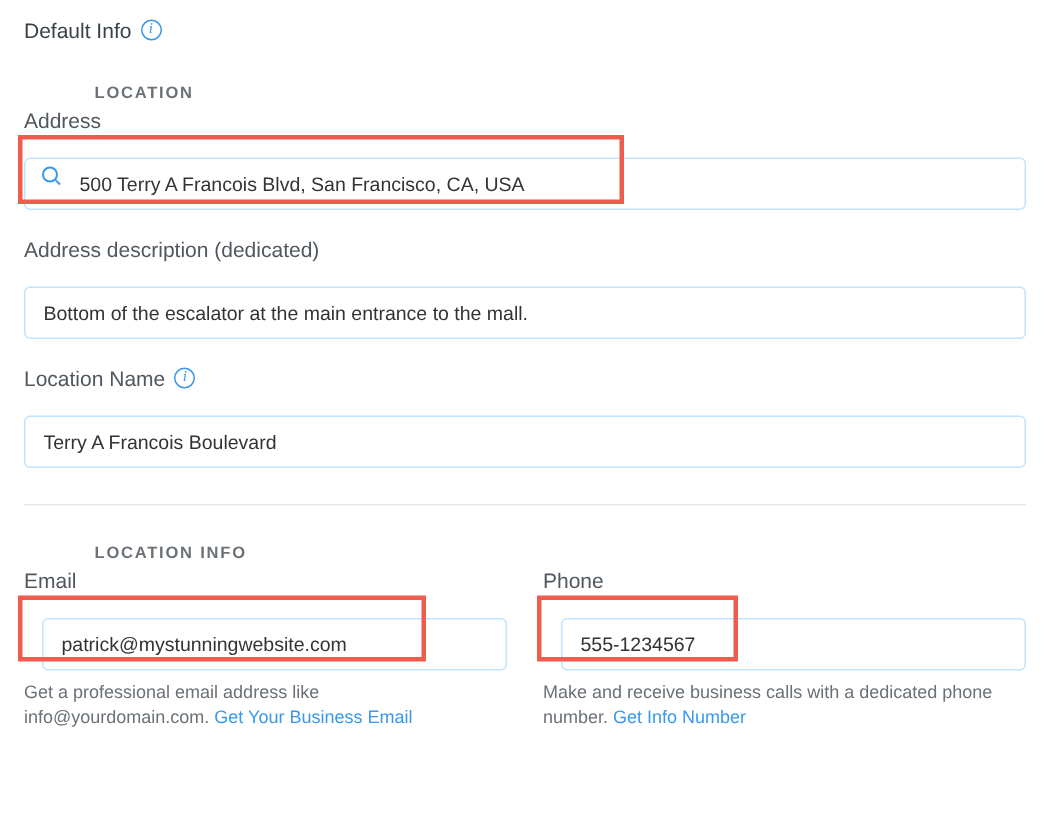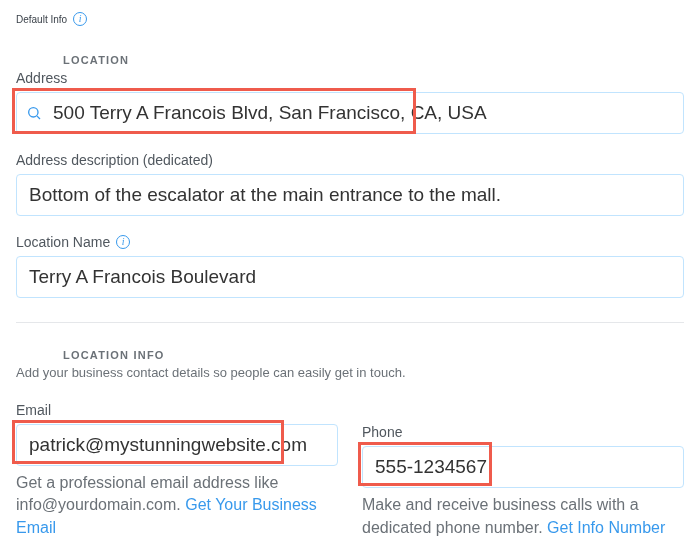--- a/index.html
+++ b/index.html
@@ -12,21 +12,21 @@
     padding: 12px 16px 24px 16px;
     width: 700px;
   }
   .default-row {
     display: flex;
     align-items: center;
     gap: 6px;
     color: #50575e;
     margin-bottom: 28px;
   }
-  .default-row .label { font-size: 10px; color:#3a4149; }
+  .default-row .label { font-size: 14px; color:#3a4149; }
   .info-circle {
     width: 14px; height: 14px; display: inline-flex;
     align-items: center; justify-content: center;
     border: 1px solid #3899ec; color: #3899ec;
     border-radius: 50%; font-size: 10px; font-family: Georgia, serif;
     font-style: italic; line-height: 1;
     cursor: default;
   }
   .section-header {
     font-size: 11px;
@@ -51,51 +51,52 @@
     gap: 6px;
   }
   .input-wrap {
     position: relative;
   }
   .text-input {
     width: 100%;
     border: 1px solid #c1e4fe;
     border-radius: 4px;
     padding: 9px 12px;
-    font-size: 19px;
+    font-size: 13px;
     color: #333;
     background: #fff;
     outline: none;
     font-family: inherit;
+    margin-top: 11px;
   }
   .with-icon .text-input { padding-left: 36px; }
   .search-icon {
     position: absolute;
     left: 10px; top: 50%; transform: translateY(-50%);
     width: 16px; height: 16px; color: #3899ec;
   }
   .divider {
     border: none;
     border-top: 1px solid #e5e7ea;
     margin: 24px 0 26px 0;
   }
   .two-col {
     display: flex;
     gap: 24px;
     align-items: flex-end;
   }
   .col { flex: 1; min-width: 0; }
   .helper {
-    font-size: 16px;
+    font-size: 12px;
     color: #6b7177;
     margin-top: 6px;
     line-height: 1.4;
   }
   .link { color: #3899ec; cursor: pointer; text-decoration: none; }
-  .email-rowwrap, .phone-rowwrap { position: relative; }
+  .email-rowwrap, .phone-rowwrap { position: relative; padding-left: 12px; }
   .red-box-abs {
     position: absolute;
     border: 3px solid #ef5b4c;
     pointer-events: none;
   }
   
   .email-red {
     top: -4px; left: -4px; height: 44px; width: 272px;
   }
   .phone-red {
@@ -139,21 +140,20 @@
       <span class="info-circle">i</span>
     </div>
     <input class="text-input" type="text" value="Terry A Francois Boulevard" style="">
   </div>
 </div>
 
 <hr class="divider">
 
 <div>
   <div class="section-header">LOCATION INFO</div>
-  <p class="section-desc">Add your business contact details so people can easily get in touch.</p>
 
   <div class="two-col">
 
     <div class="col">
       <div class="field-label">Email</div>
       <div class="email-rowwrap">
         <input class="text-input" type="text" value="patrick@mystunningwebsite.com" style="">
         <div class="red-box-abs email-red"></div>
       </div>
       <div class="helper">

